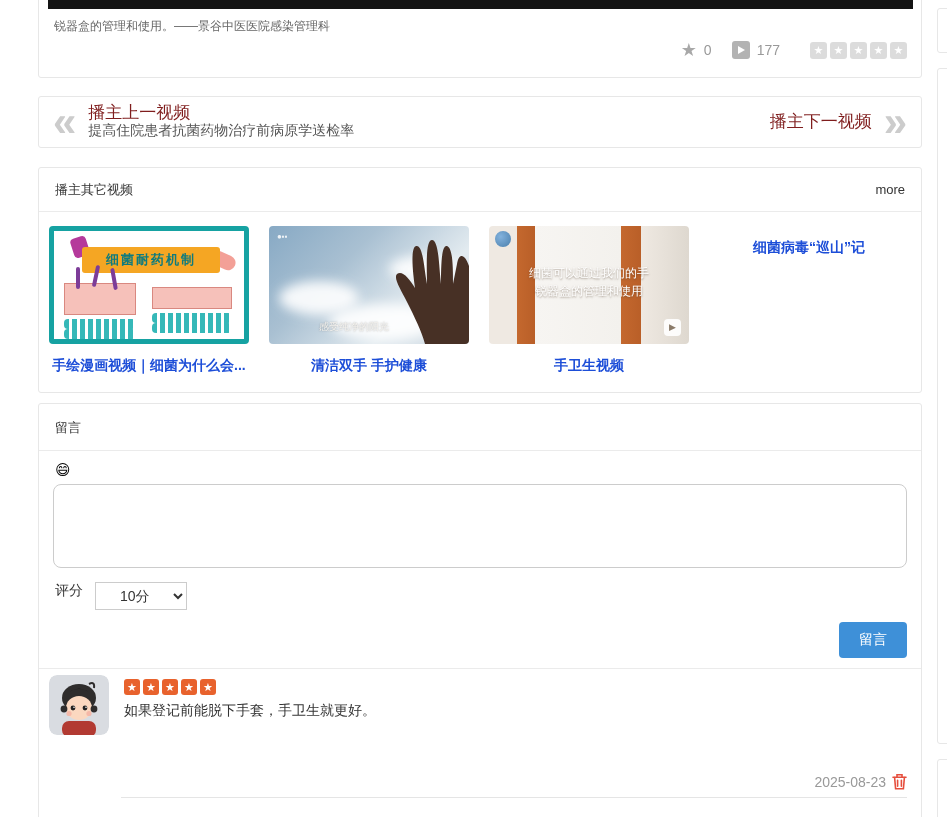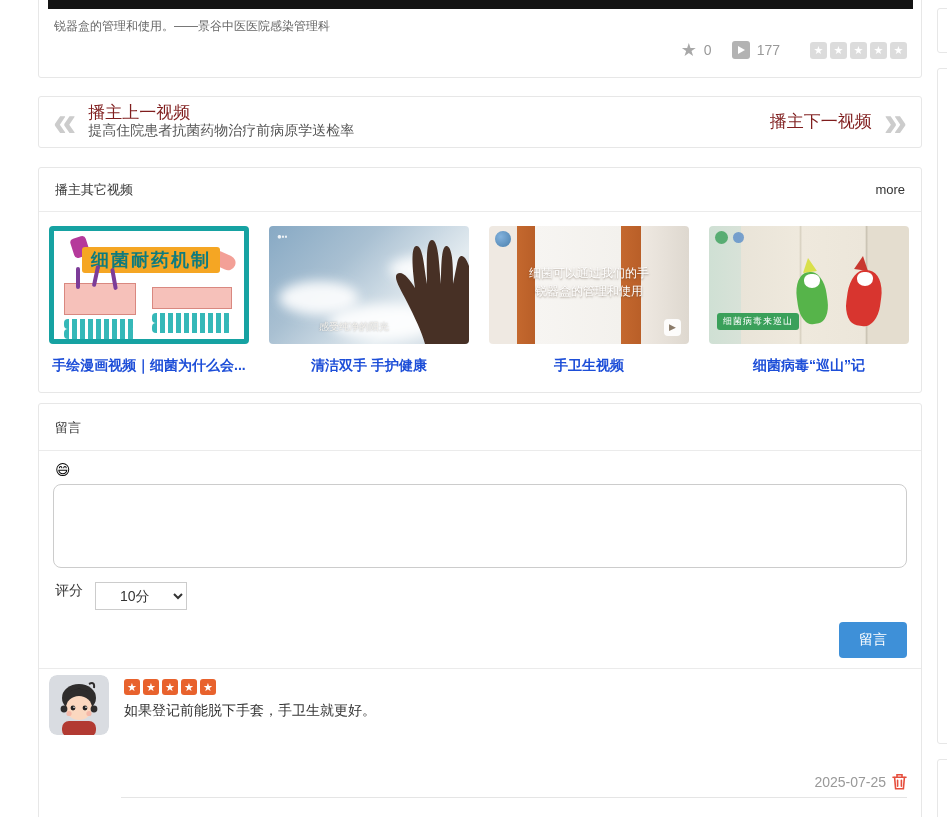--- a/index.html
+++ b/index.html
@@ -40,21 +40,21 @@
   .sec-title { font-size:13px; color:#333; }
   .more-link { font-size:13px; color:#333; cursor:pointer; }
   .thumbs { display:flex; padding-top:14px; }
   .thumb-cell { width:200px; margin:0 10px; }
   .thumb { width:200px; height:118px; border-radius:4px; overflow:hidden; position:relative; }
   .caption { margin-top:13px; text-align:center; font-size:14px; font-weight:bold; color:#1d4ed8; }
 
   
   .t1 { background:#fff; border:5px solid #16a2a2; }
   .t1 .banner { position:absolute; left:28px; top:16px; width:138px; height:26px; background:#f5a623;
-                border-radius:3px; color:#0e7b7e; font-weight:bold; font-size:18px; letter-spacing:2px;
+                border-radius:3px; color:#0e7b7e; font-weight:bold; font-size:13px; letter-spacing:2px;
                 text-align:center; line-height:26px; }
   .t1 .slab { position:absolute; background:#f6c1ba; border:1px solid #d98880; }
   .t1 .dots { position:absolute; height:10px; background:repeating-linear-gradient(90deg,#35b8b8 0 5px,#fff 5px 8px); border-radius:4px; }
   .t1 .germ1 { position:absolute; left:18px; top:6px; width:16px; height:20px; background:#b5399b; border-radius:4px; transform:rotate(-18deg); }
   .t1 .germ2 { position:absolute; right:8px; top:22px; width:26px; height:15px; background:#f3a097; border-radius:8px; transform:rotate(24deg); }
   .t1 .squig { position:absolute; width:4px; height:22px; background:#7d3c98; border-radius:2px; }
 
   
   .t2 { background:linear-gradient(135deg,#87a9c4 0%,#a9c0d2 35%,#e3ebf0 70%,#cdd9e2 100%); }
   .t2 .cloud { position:absolute; background:#fff; border-radius:50%; filter:blur(6px); opacity:.9; }
@@ -195,31 +195,20 @@
           <div class="ovl">
             <div>细菌可以通过我们的手</div>
             <div>锐器盒的管理和使用</div>
           </div>
           <span class="playbadge">▶</span>
         </div>
         <div class="caption">手卫生视频</div>
       </div>
 
       <div class="thumb-cell">
-        <div class="thumb t4">
-          <span class="logo1"></span>
-          <span class="logo2"></span>
-          <span class="hat" style="left:93px;top:32px;border-bottom:14px solid #d9e04a;transform:rotate(-8deg);"></span>
-          <span class="hat" style="left:146px;top:30px;border-bottom:14px solid #c8372f;transform:rotate(8deg);"></span>
-          <div class="fig green"></div>
-          <div class="fig red"></div>
-          <span class="mask" style="left:95px;top:48px;"></span>
-          <span class="mask" style="left:148px;top:46px;"></span>
-          <div class="badge">细菌病毒来巡山</div>
-        </div>
         <div class="caption">细菌病毒“巡山”记</div>
       </div>
 
     </div>
   </div>
 
   <div class="box" id="box-comments">
     <div class="c-header">留言</div>
     <div class="emoji-row">
       <span class="emoji-btn">😄</span>
@@ -259,21 +248,21 @@
           <span class="sq-star orange">★</span>
           <span class="sq-star orange">★</span>
           <span class="sq-star orange">★</span>
           <span class="sq-star orange">★</span>
         </div>
         <div class="c-text">如果登记前能脱下手套，手卫生就更好。</div>
       </div>
     </div>
 
     <div class="c-footer">
-      <span>2025-07-25</span>
+      <span>2025-08-23</span>
       <span class="trash">
         <svg width="15" height="17" viewBox="0 0 15 17">
           <g fill="none" stroke="#e64e3d" stroke-width="1.6" stroke-linecap="round">
             <path d="M1 4.2h13"></path>
               <path d="M5 4V1.8h5V4"></path>
             <path d="M2.6 4.5l1 11.3h7.8l1-11.3"></path>
             <path d="M5.6 7.2v6M9.4 7.2v6"></path>
           </g>
         </svg>
       </span>

